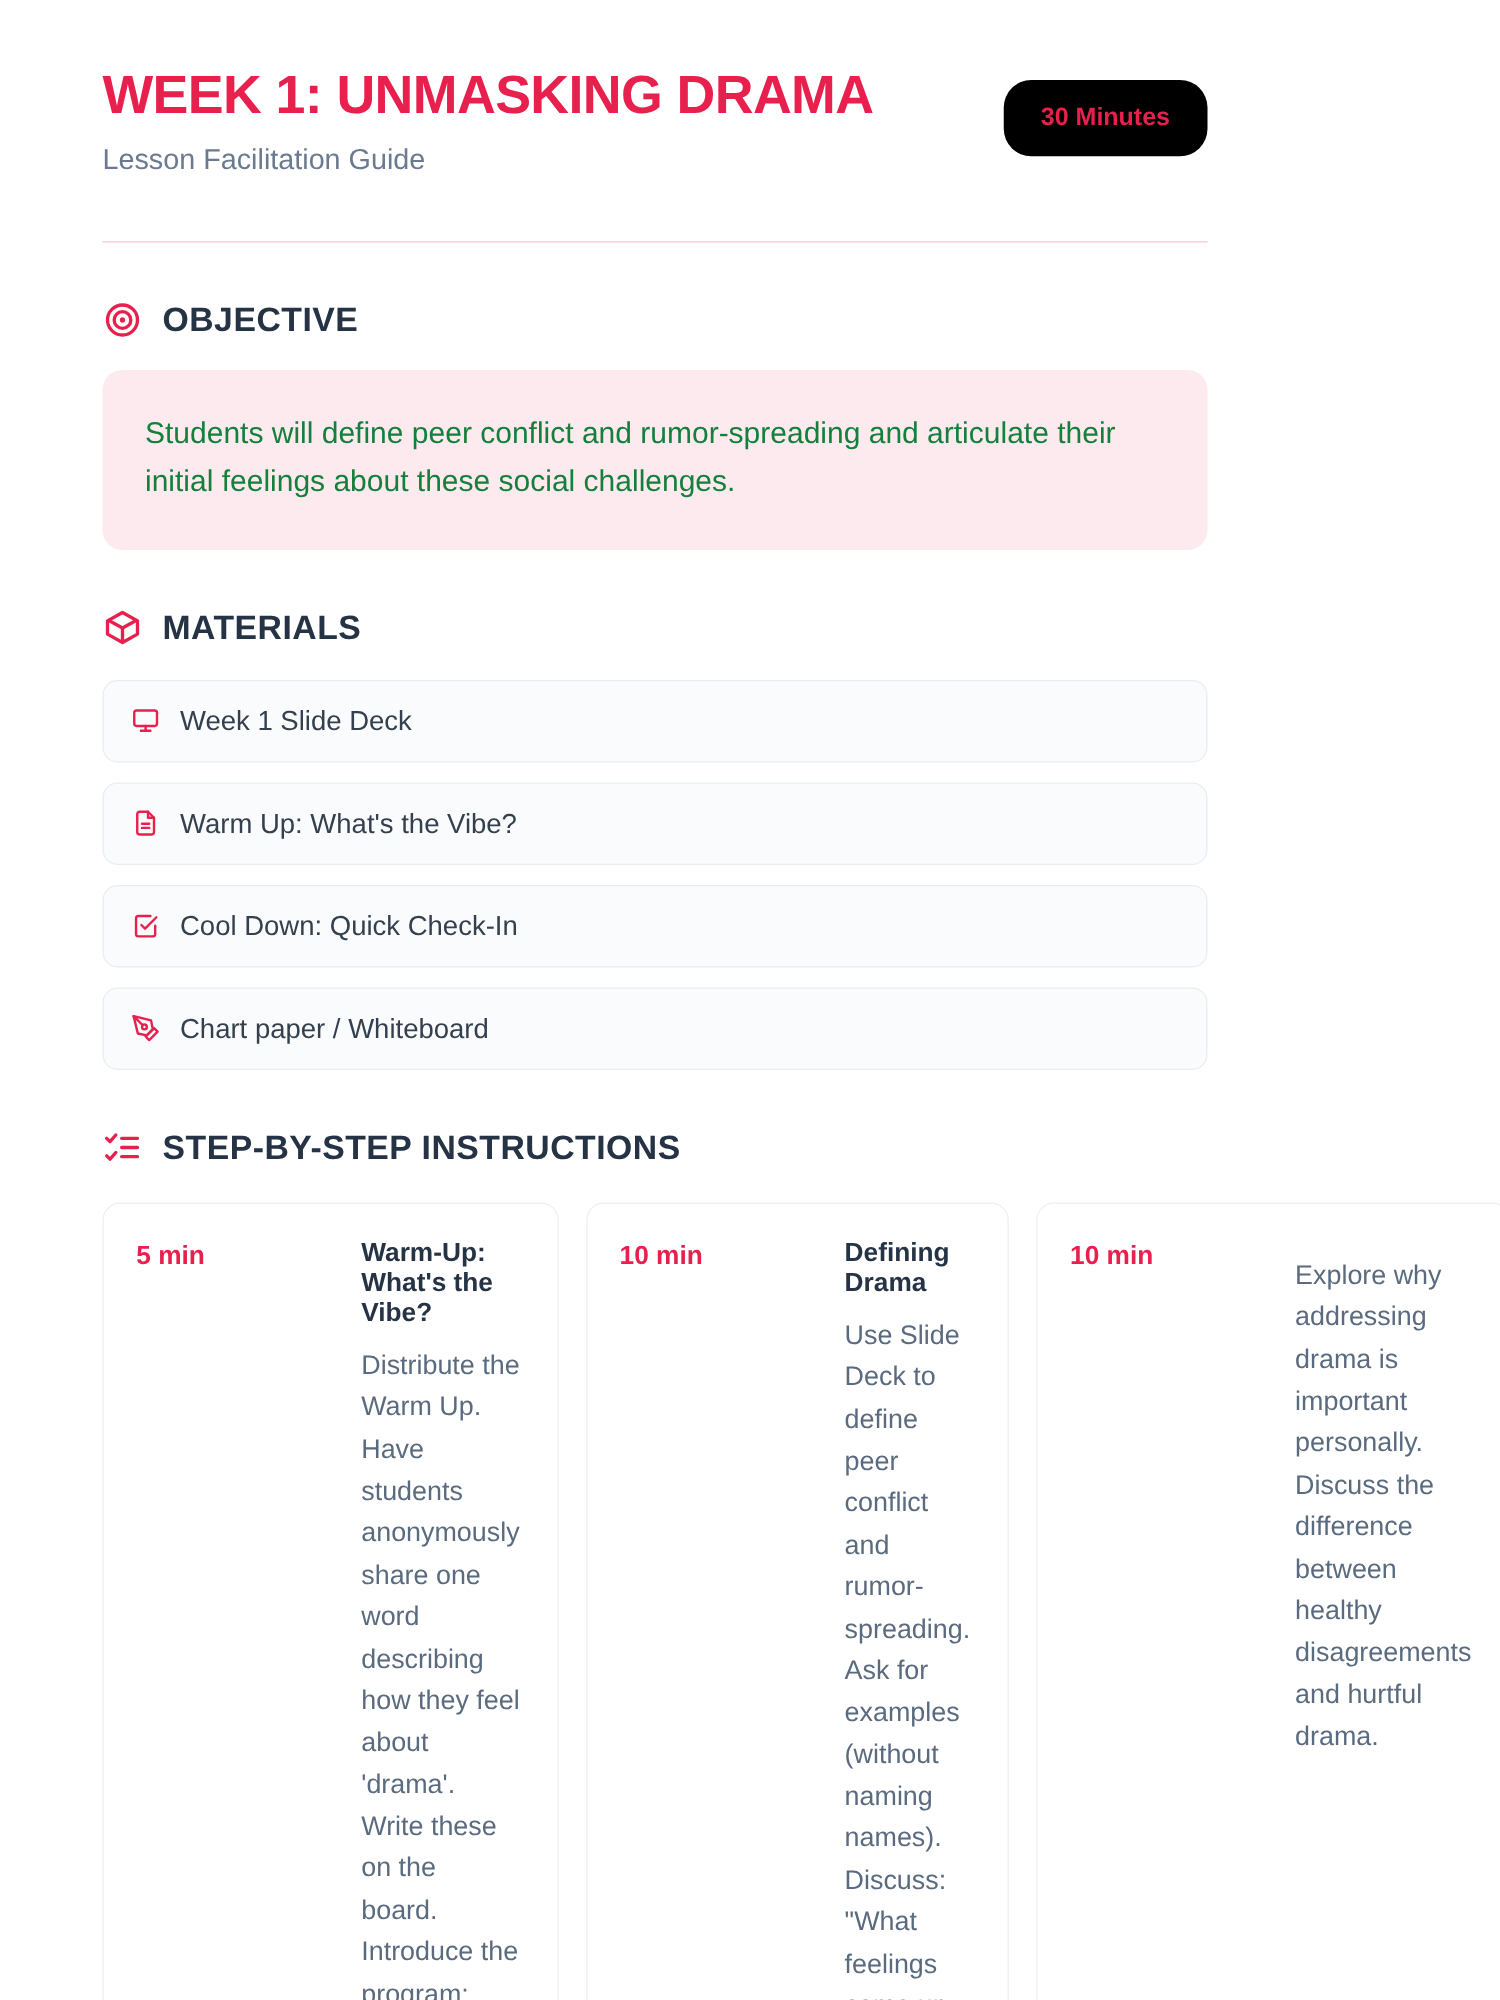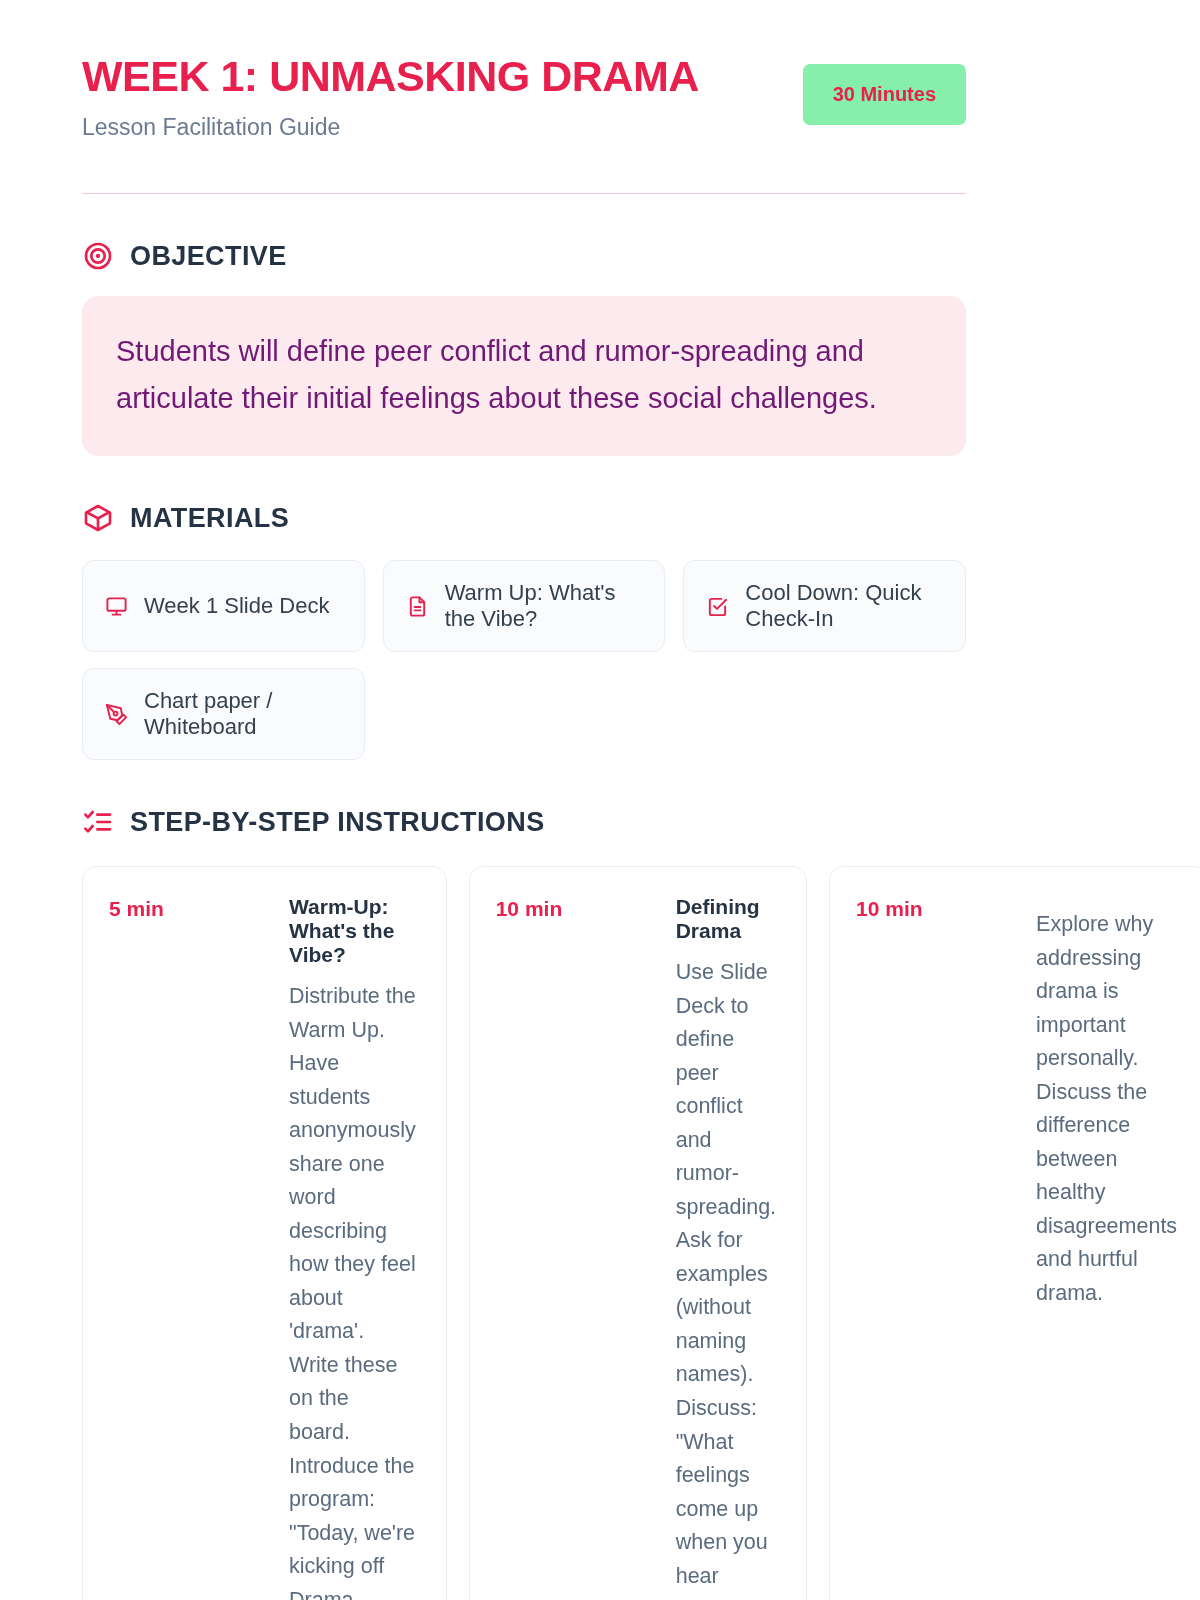--- a/index.html
+++ b/index.html
@@ -38,26 +38,26 @@
   }
   .doc-subtitle {
     margin: 14px 0 0 0;
     font-size: 23px;
     font-weight: 400;
     color: #6b7a90;
   }
   .duration-badge {
     flex: 0 0 auto;
     margin-top: 12px;
-    background: #86efac;
+    background: #000000;
     color: #e8204e;
     font-size: 20px;
     font-weight: 700;
     padding: 19px 30px;
-    border-radius: 7px;
+    border-radius: 22px;
     white-space: nowrap;
   }
   .divider {
     margin-top: 52px;
     height: 1px;
     background: #f6c6d1;
     width: 100%;
   }
 
   
@@ -86,30 +86,30 @@
 
   
   .objective-box {
     margin-top: 24px;
     background: #fdeaee;
     border-radius: 16px;
     padding: 32px 34px 34px 34px;
   }
   .objective-text {
     margin: 0;
-    font-size: 29px;
+    font-size: 24px;
     line-height: 1.62;
-    color: #701a75;
+    color: #15803d;
   }
 
   
   .materials-grid {
     margin-top: 26px;
     display: grid;
-    grid-template-columns: 1fr 1fr 1fr;
+    grid-template-columns: 1fr;
     gap: 16px 18px;
   }
   .material-item {
     display: flex;
     align-items: center;
     gap: 16px;
     border: 1px solid #e8edf3;
     background: #fafbfc;
     border-radius: 12px;
     padding: 19px 22px;

